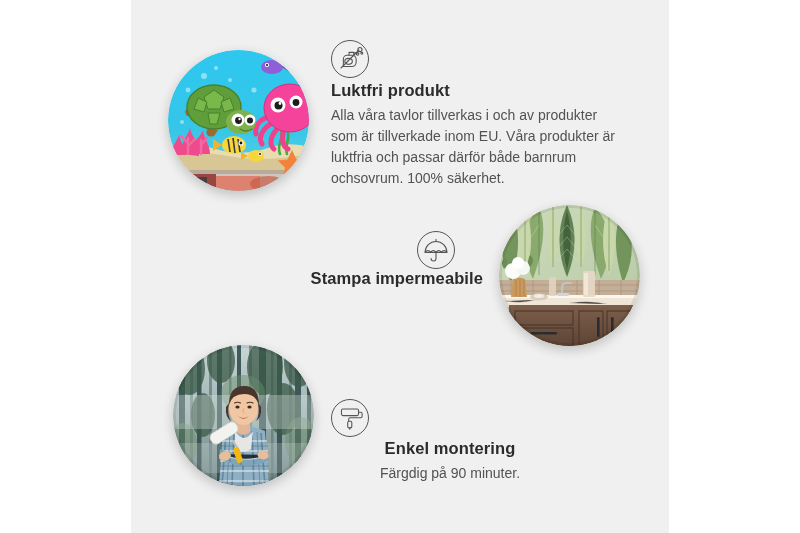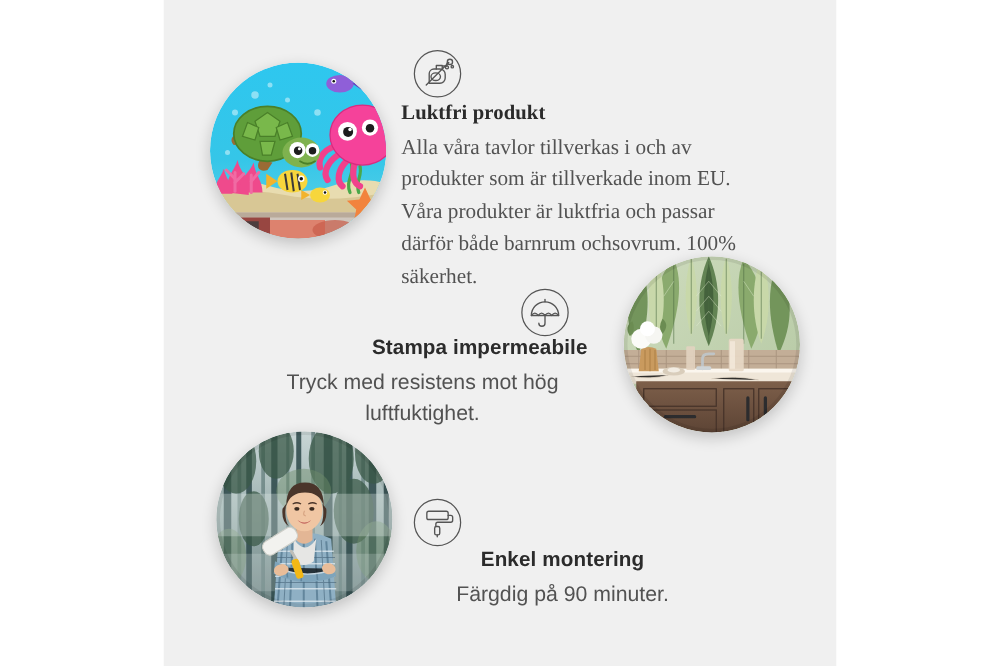--- a/index.html
+++ b/index.html
@@ -32,28 +32,28 @@
   .feature-text { position: absolute; }
   .f-title {
     font-size: 16.5px;
     font-weight: bold;
     color: #2b2b2b;
     letter-spacing: .1px;
     margin: 0 0 4px 0;
     line-height: 1.25;
   }
   .f-body {
-    font-size: 17px;
+    font-size: 14px;
     color: #525252;
     line-height: 1.52;
     margin: 0;
   }
 
-  #feat1 { left: 321px; top: 80px; width: 292px; text-align: left; font-family: Liberation Serif, serif; }
-  #feat2 { left: 204px; top: 268px; width: 268px; text-align: center; }
+  #feat1 { left: 331px; top: 80px; width: 292px; text-align: left; }
+  #feat2 { left: 217px; top: 268px; width: 268px; text-align: center; }
   #feat3 { left: 330px; top: 438px; width: 240px; text-align: center; }
   #feat2 .f-title { text-align: right; padding-right: 2px; }
   #feat2 .f-body  { text-align: center; }
 
   
   .icon-badge {
     position: absolute;
     width: 38px;
     height: 38px;
     border-radius: 50%;
@@ -355,21 +355,20 @@
         <path d="M7.5 21.5 a11.5 11.5 0 0 1 23 0Z"></path>
         <path d="M7.5 21.5 q3 -4 5.8 0 q2.8 -4 5.7 0 q2.9 -4 5.7 0 q2.8 -4 5.8 0"></path>
         <path d="M19 21.5 V28 a2.6 2.6 0 0 1 -5.2 0"></path>
         <path d="M19 10 V8"></path>
       </g>
     </svg>
   </div>
 
   <div class="feature-text" id="feat2">
     <p class="f-title">Stampa impermeabile</p>
-    <p class="f-body">Tryck med resistens mot hög luftfuktighet.</p>
   </div>
 
   <div class="photo" id="photo3">
     <svg viewBox="0 0 141 141" xmlns="http://www.w3.org/2000/svg">
       <defs>
         <clipPath id="c3">
             <circle cx="70.5" cy="70.5" r="70.5"></circle>
           </clipPath>
         <linearGradient id="forest" x1="0" y1="0" x2="0" y2="1">
           <stop offset="0" stop-color="#c9d6d6"></stop>

